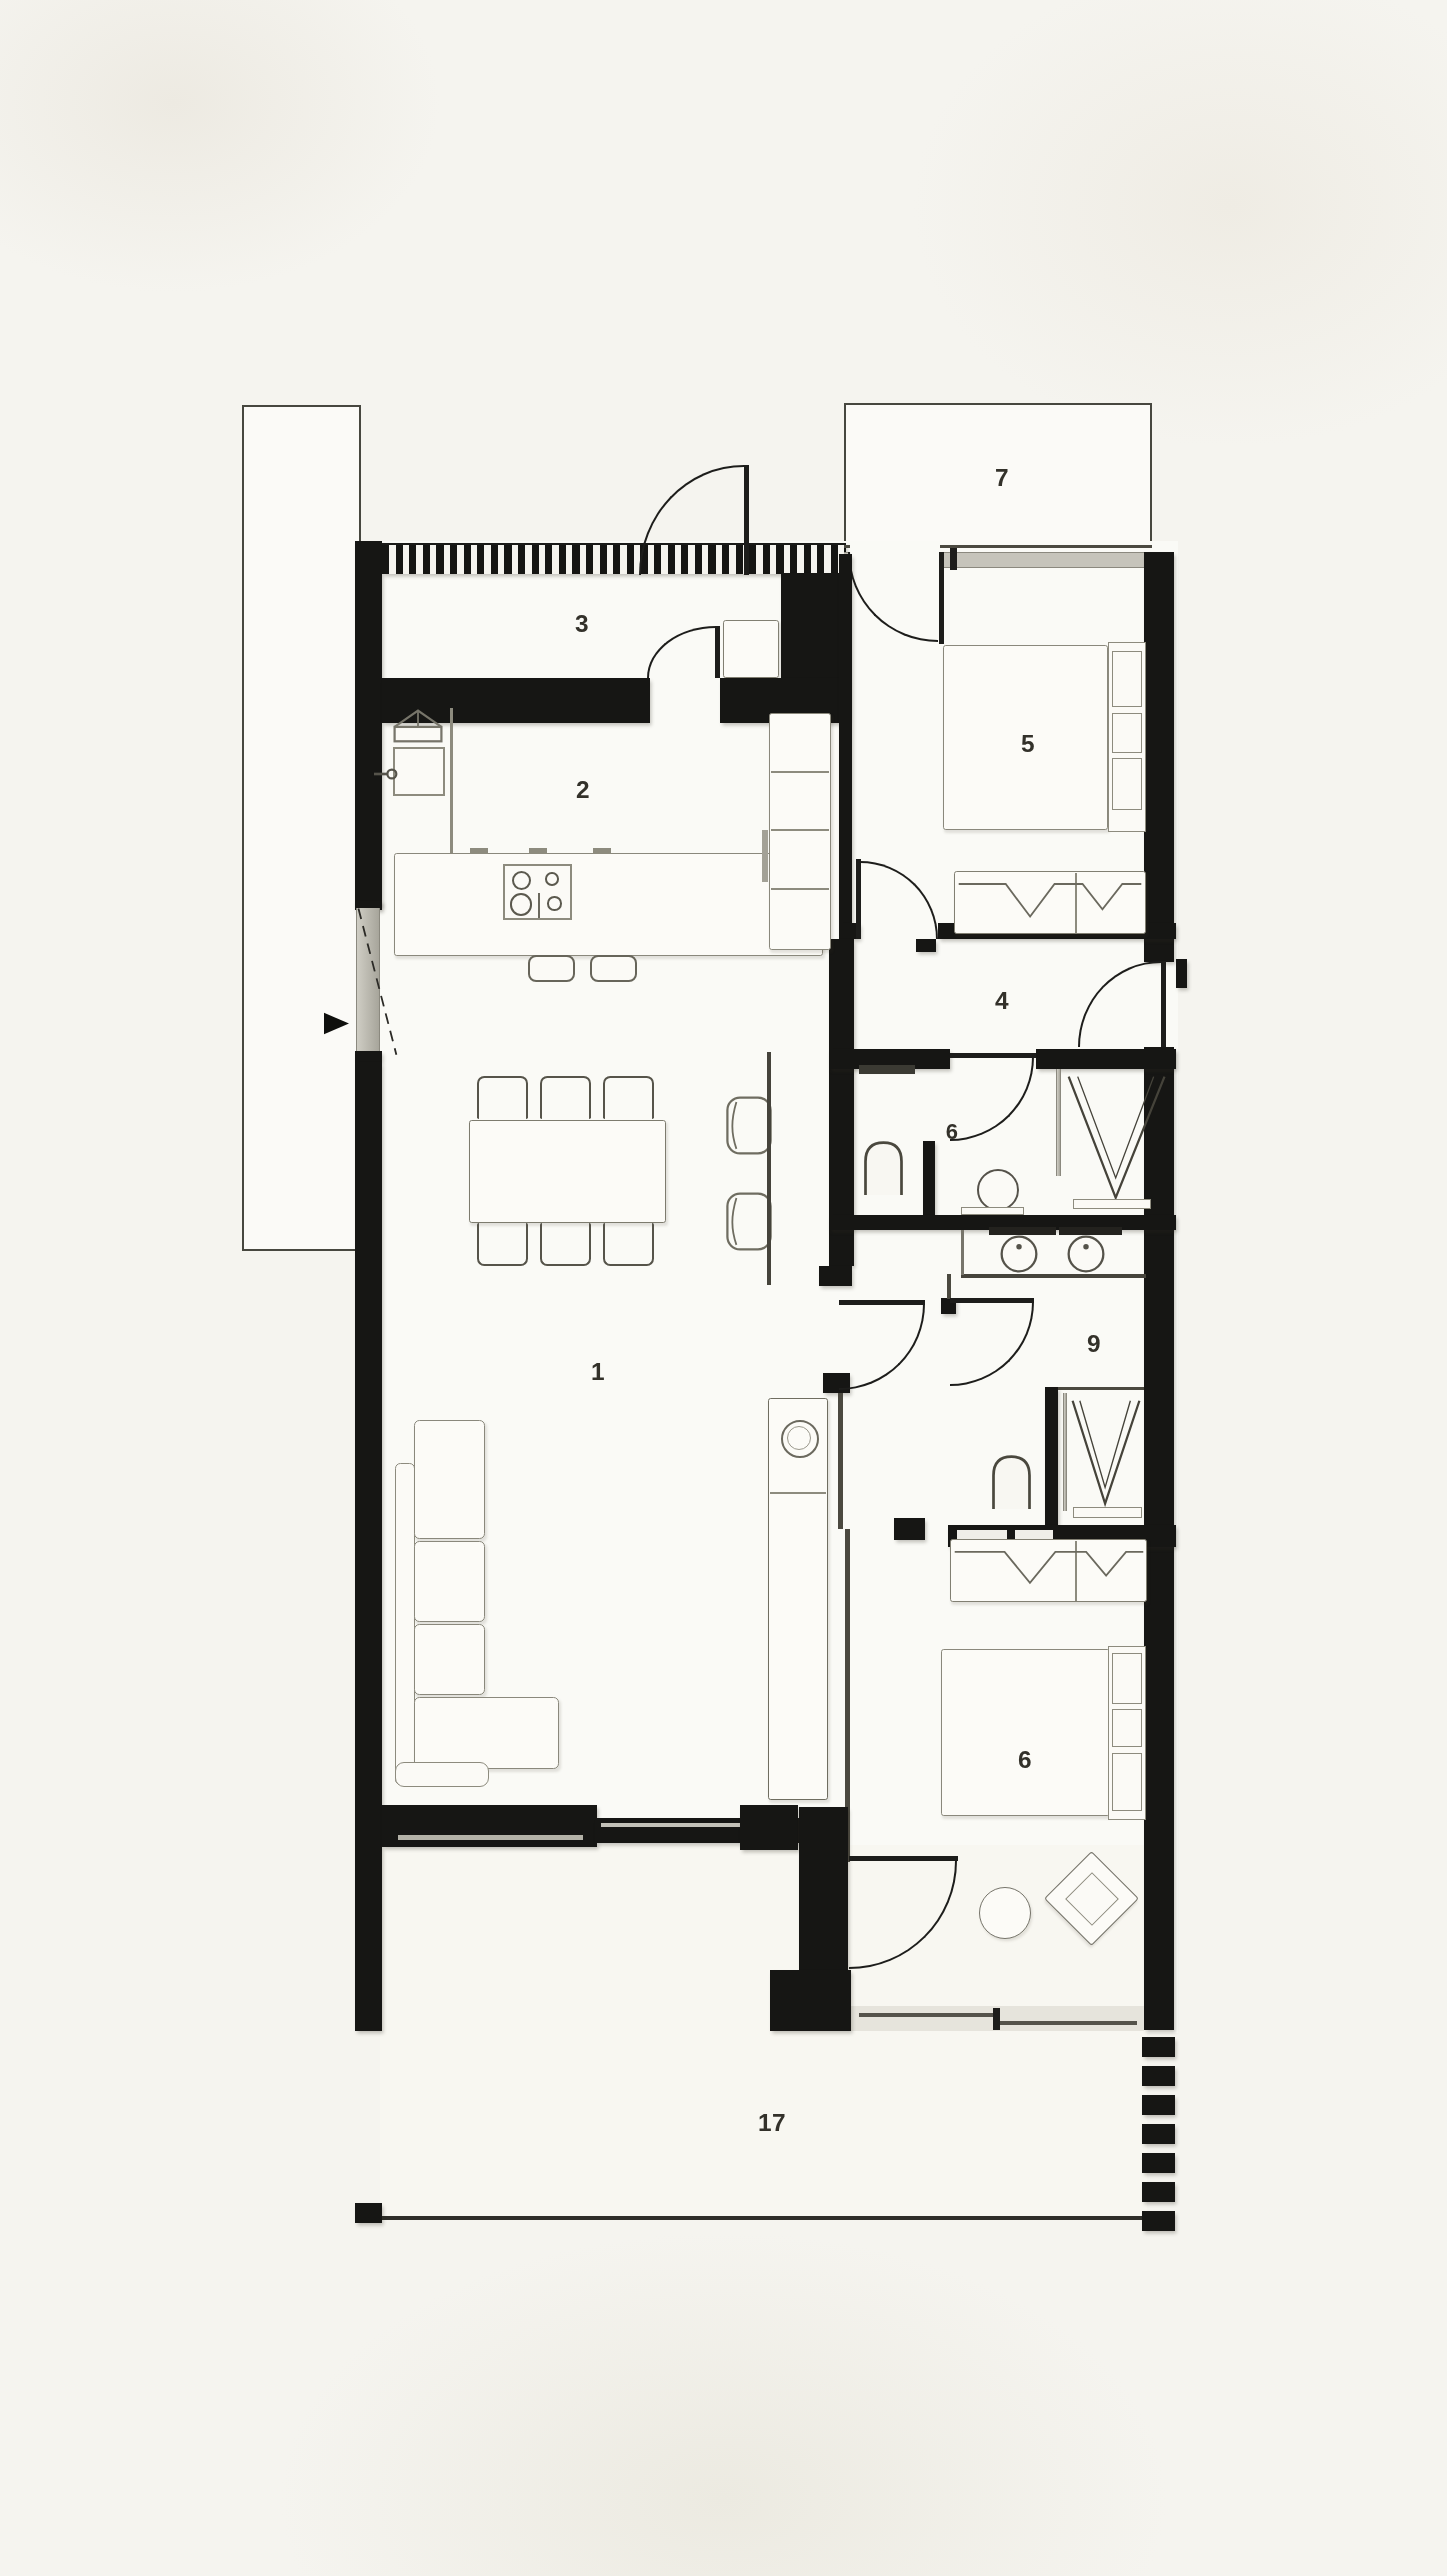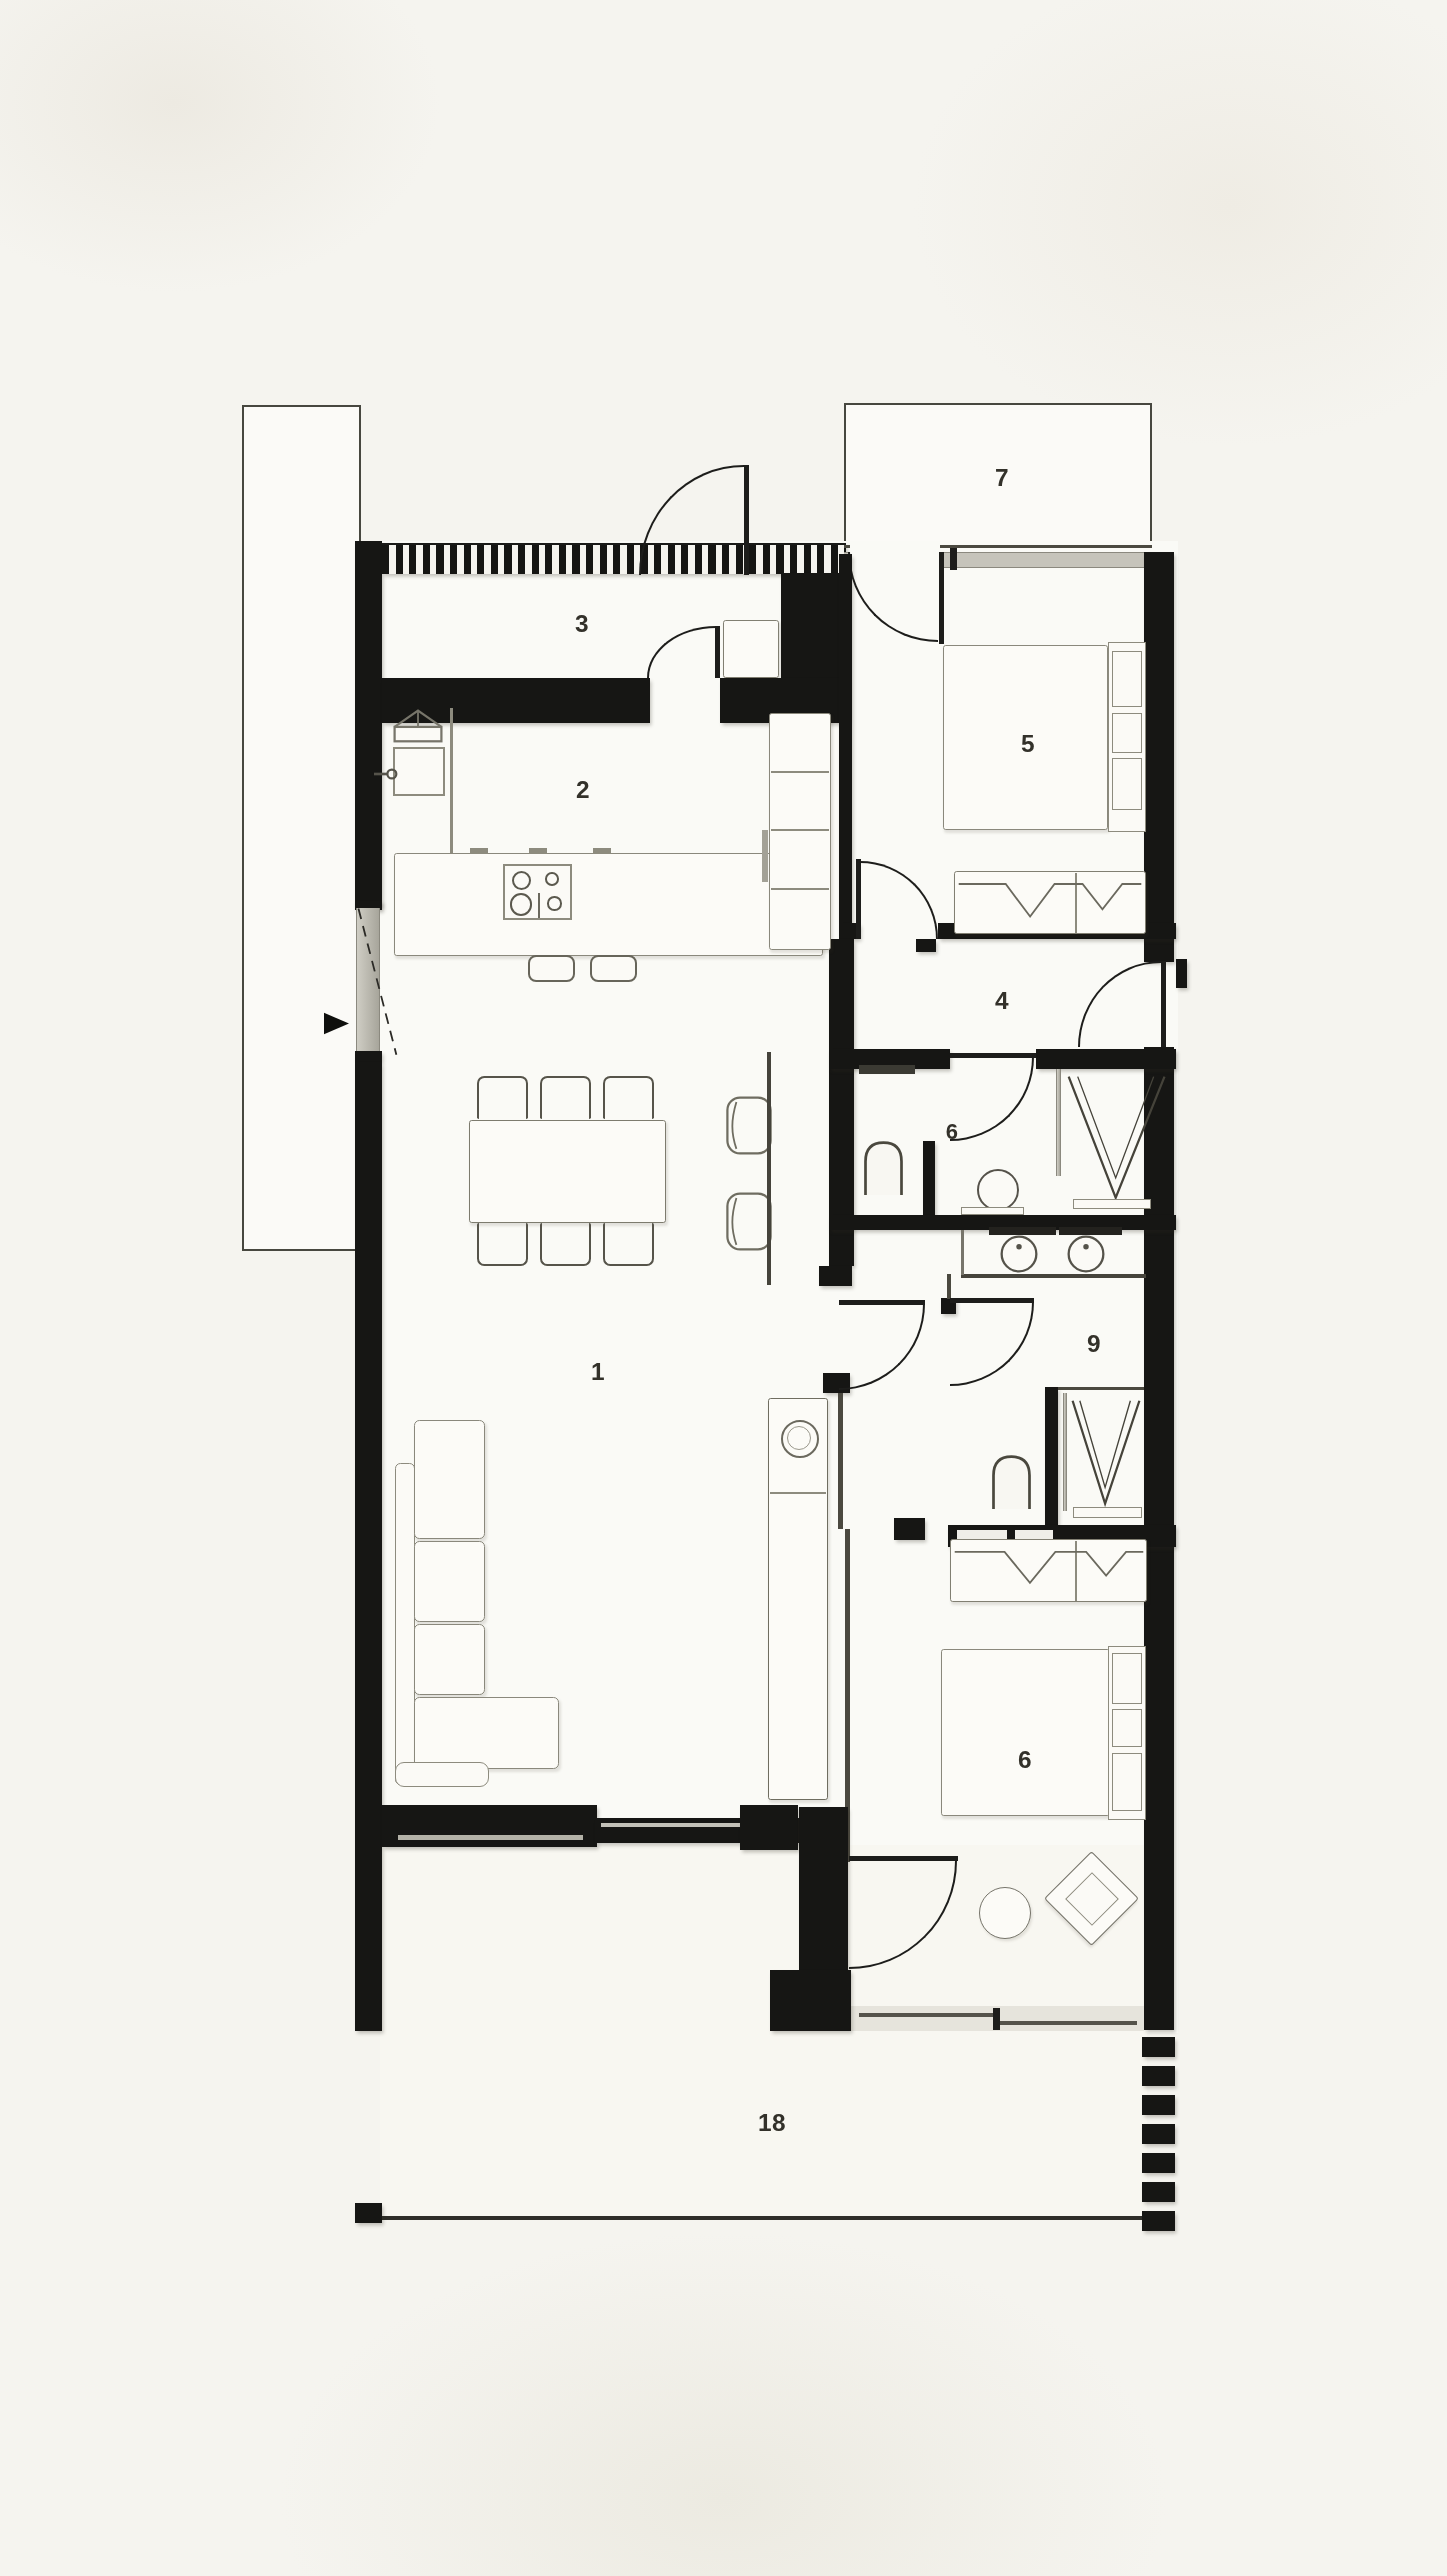--- a/index.html
+++ b/index.html
@@ -268,16 +268,16 @@
 
   <span class="lab" style="left:598px;top:1372px">1</span>
   <span class="lab" style="left:583px;top:790px">2</span>
   <span class="lab" style="left:582px;top:624px">3</span>
   <span class="lab" style="left:1002px;top:1001px">4</span>
   <span class="lab" style="left:1028px;top:744px">5</span>
   <span class="lab" style="left:952px;top:1132px;font-size:22px">6</span>
   <span class="lab" style="left:1002px;top:478px">7</span>
   <span class="lab" style="left:1094px;top:1344px">9</span>
   <span class="lab" style="left:1025px;top:1760px">6</span>
-  <span class="lab" style="left:772px;top:2123px">18</span>
+  <span class="lab" style="left:772px;top:2123px">17</span>
 
 </div>
 
 
 </body></html>

